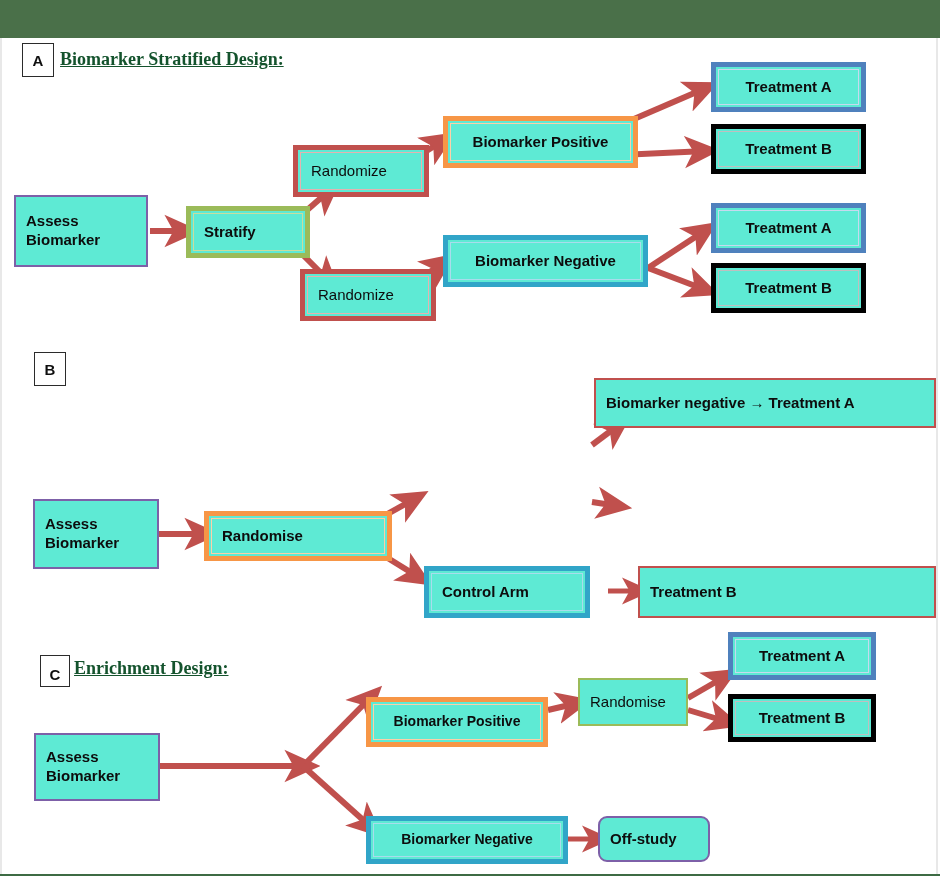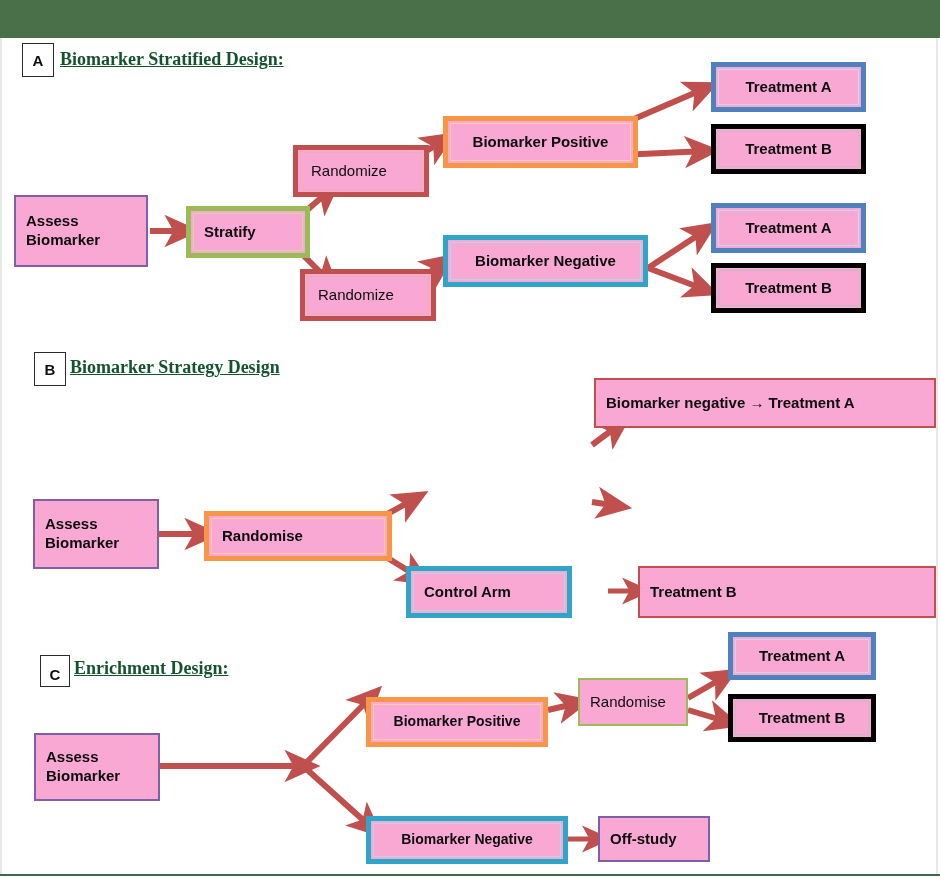--- a/index.html
+++ b/index.html
@@ -58,21 +58,21 @@
     color: #14532d;
     text-decoration: underline;
     white-space: nowrap;
     letter-spacing: 0px;
   }
 
   
   .box {
     position: absolute;
     box-sizing: border-box;
-    background: #f9a8d4;
+    background: #5eead4;
     display: flex;
     align-items: center;
     overflow: hidden;
     justify-content: center;
   }
   .box .lbl {
     display: block;
     width: 100%;
     color: #0d0d0d;
     line-height: 1.25;
@@ -236,40 +236,39 @@
 
   <div class="box dbl" style="left:711px; top:263px; width:155px; height:50px; border-color:#000000;">
     <div class="inner" style="border-color:#bfbfbf;">
       <span class="lbl txt-bold center">Treatment B</span>
     </div>
   </div>
 
   <div class="sec-letter-box" style="left:34px; top:352px; width:32px; height:34px; line-height:34px; font-size:15px;">
     <span>B</span>
   </div>
-  <div class="sec-title" style="left:70px; top:357px;">Biomarker Strategy Design</div>
 
   <div class="box sgl" style="left:33px; top:499px; width:126px; height:70px; border-color:#7d60a8;">
     <span class="lbl txt-bold left" style="white-space:pre-line;">Assess
 Biomarker</span>
   </div>
 
   <div class="box dbl" style="left:204px; top:511px; width:188px; height:50px; border-color:#f79646;">
     <div class="inner" style="border-color:#fbd0a8;">
       <span class="lbl txt-bold left">Randomise</span>
     </div>
   </div>
 
 
   <div class="box sgl" style="left:594px; top:378px; width:342px; height:50px; border-color:#c0504d;">
     <span class="lbl txt-bold left">Biomarker negative → Treatment A</span>
   </div>
 
 
-  <div class="box dbl" style="left:406px; top:566px; width:166px; height:52px; border-color:#31a5c8;">
+  <div class="box dbl" style="left:424px; top:566px; width:166px; height:52px; border-color:#31a5c8;">
     <div class="inner" style="border-color:#a9dcec;">
       <span class="lbl txt-bold left">Control Arm</span>
     </div>
   </div>
 
   <div class="box sgl" style="left:638px; top:566px; width:298px; height:52px; border-color:#c0504d;">
     <span class="lbl txt-bold left">Treatment B</span>
   </div>
 
   <div class="sec-letter-box" style="left:40px; top:655px; width:30px; height:32px; font-size:15px;">
@@ -303,17 +302,17 @@
       <span class="lbl txt-bold center">Treatment A</span>
     </div>
   </div>
 
   <div class="box dbl" style="left:728px; top:694px; width:148px; height:48px; border-color:#000000;">
     <div class="inner" style="border-color:#bfbfbf;">
       <span class="lbl txt-bold center">Treatment B</span>
     </div>
   </div>
 
-  <div class="box sgl" style="left:598px; top:816px; width:112px; height:46px; border-color:#7d60a8;">
+  <div class="box sgl" style="left:598px; top:816px; width:112px; height:46px; border-color:#7d60a8;border-radius:9px;">
     <span class="lbl txt-bold left">Off-study</span>
   </div>
 
 </div>
 
 </body></html>

